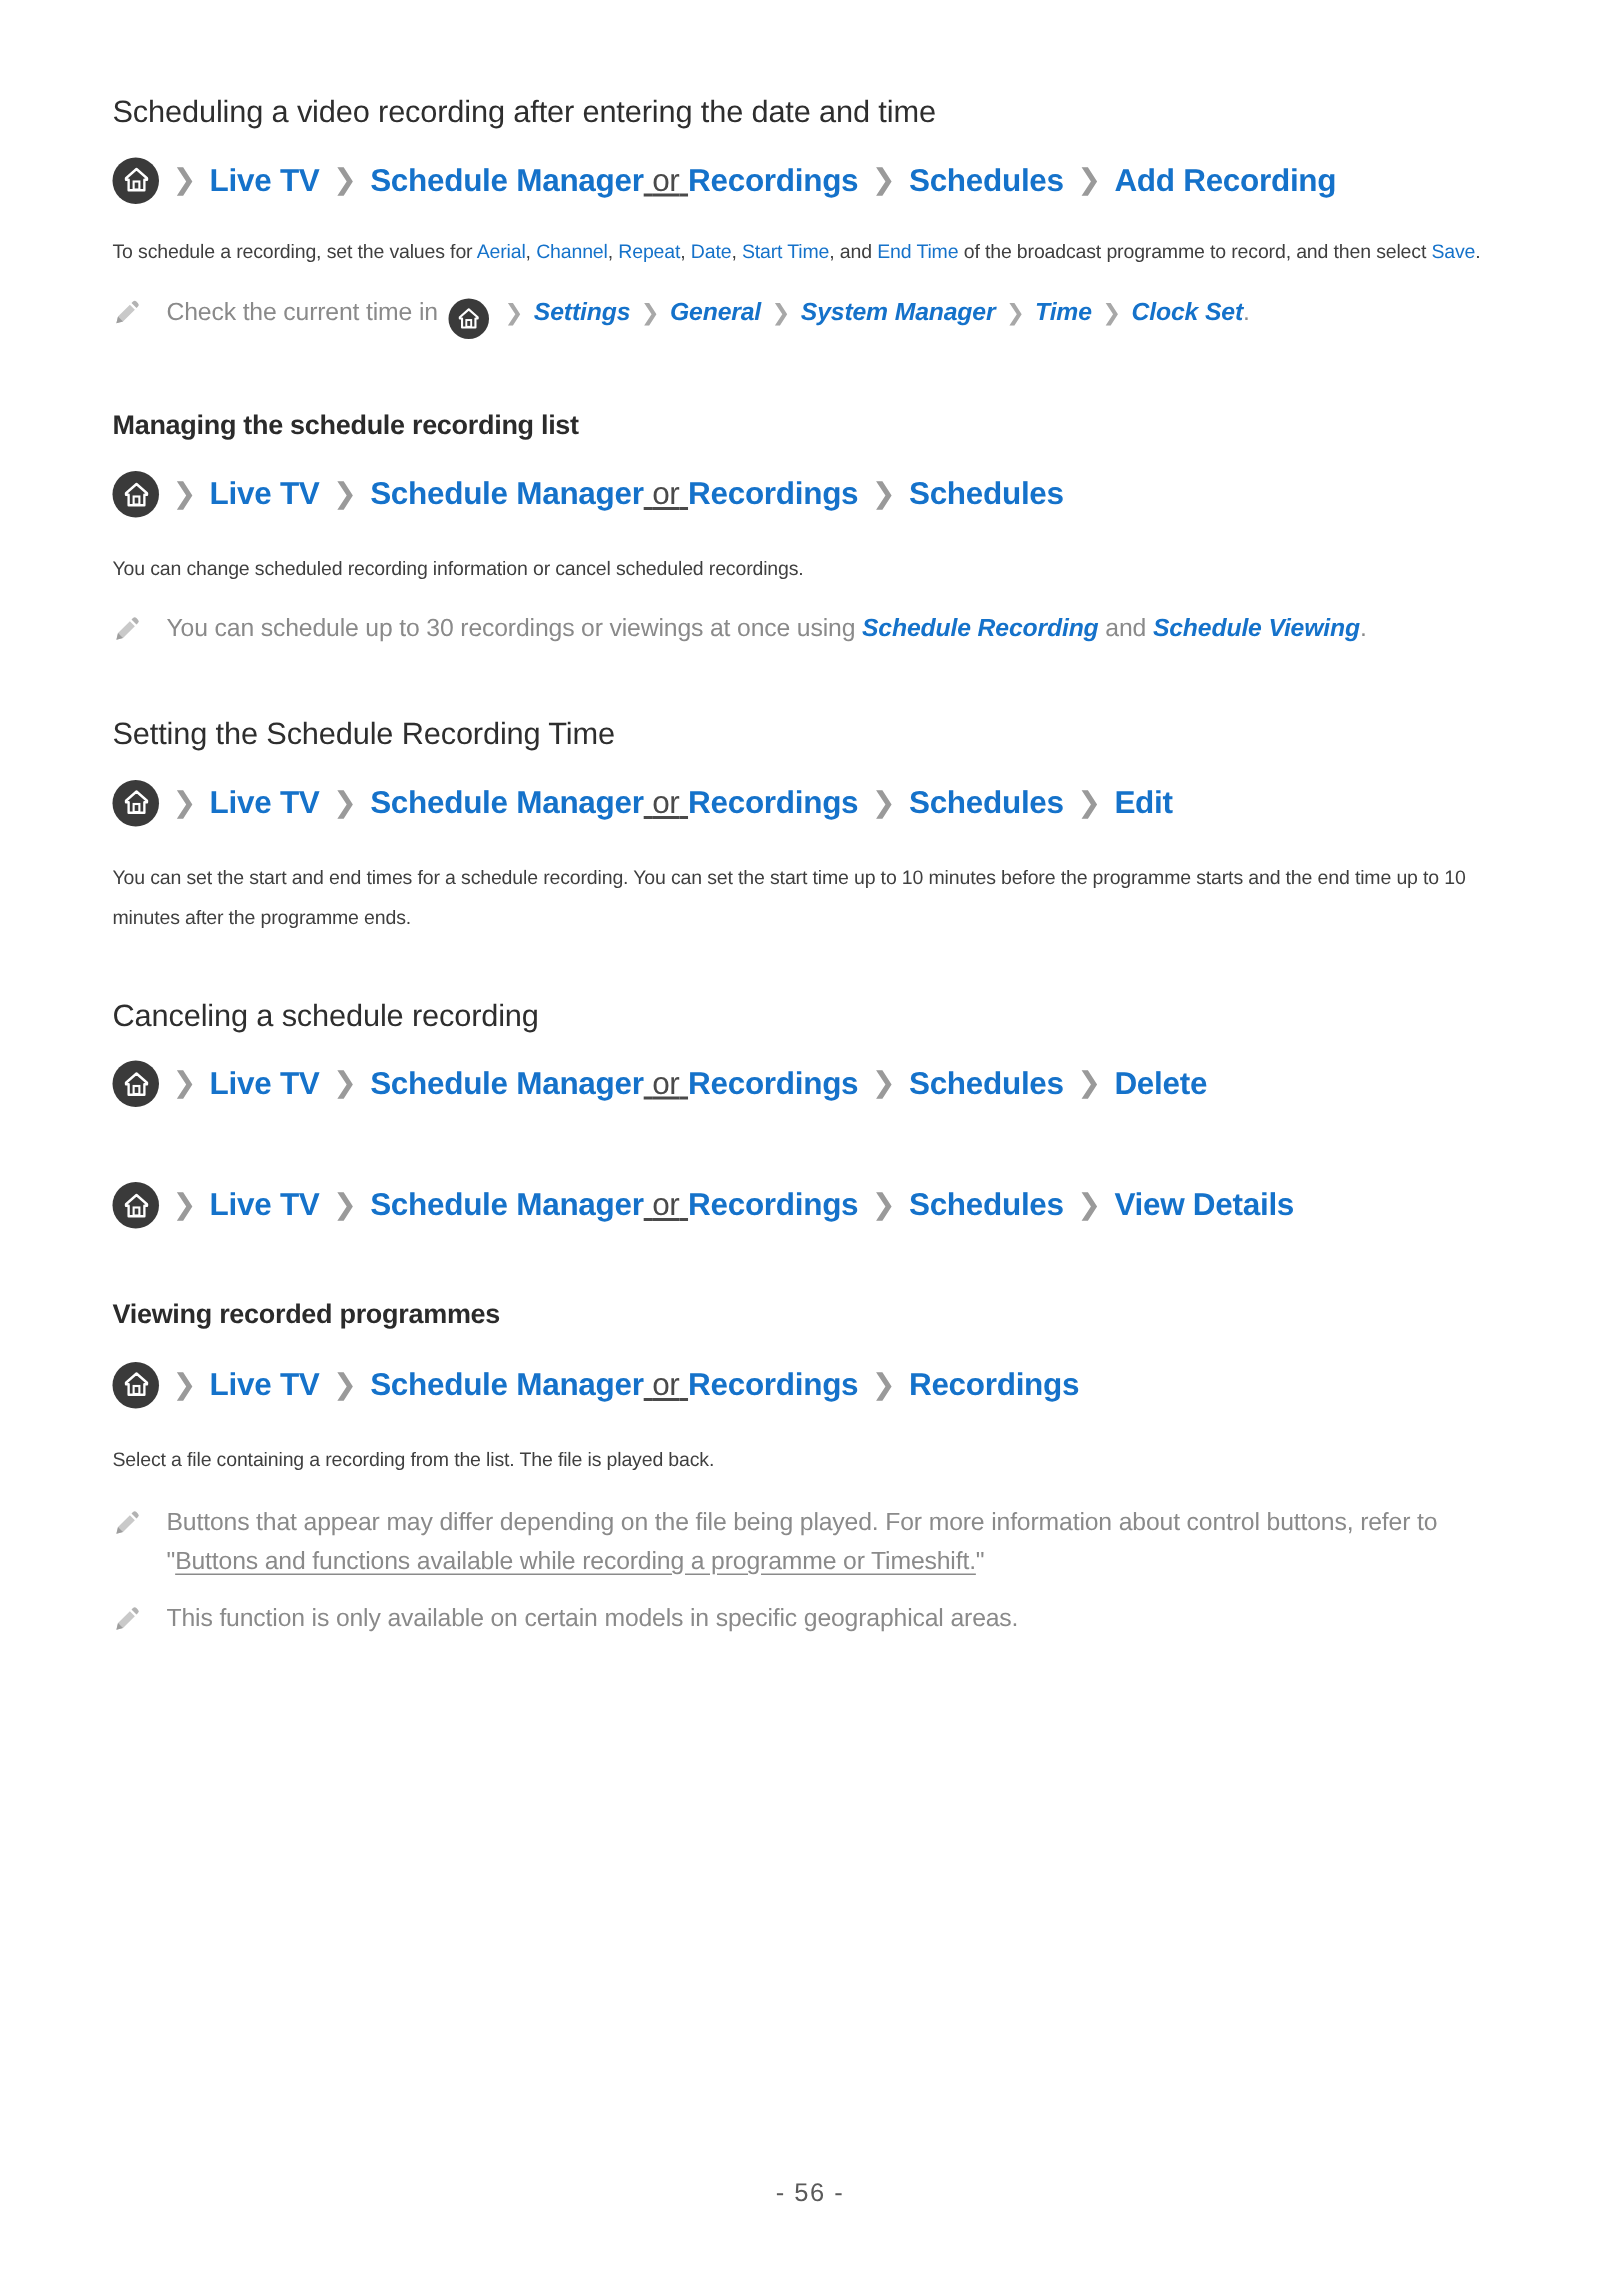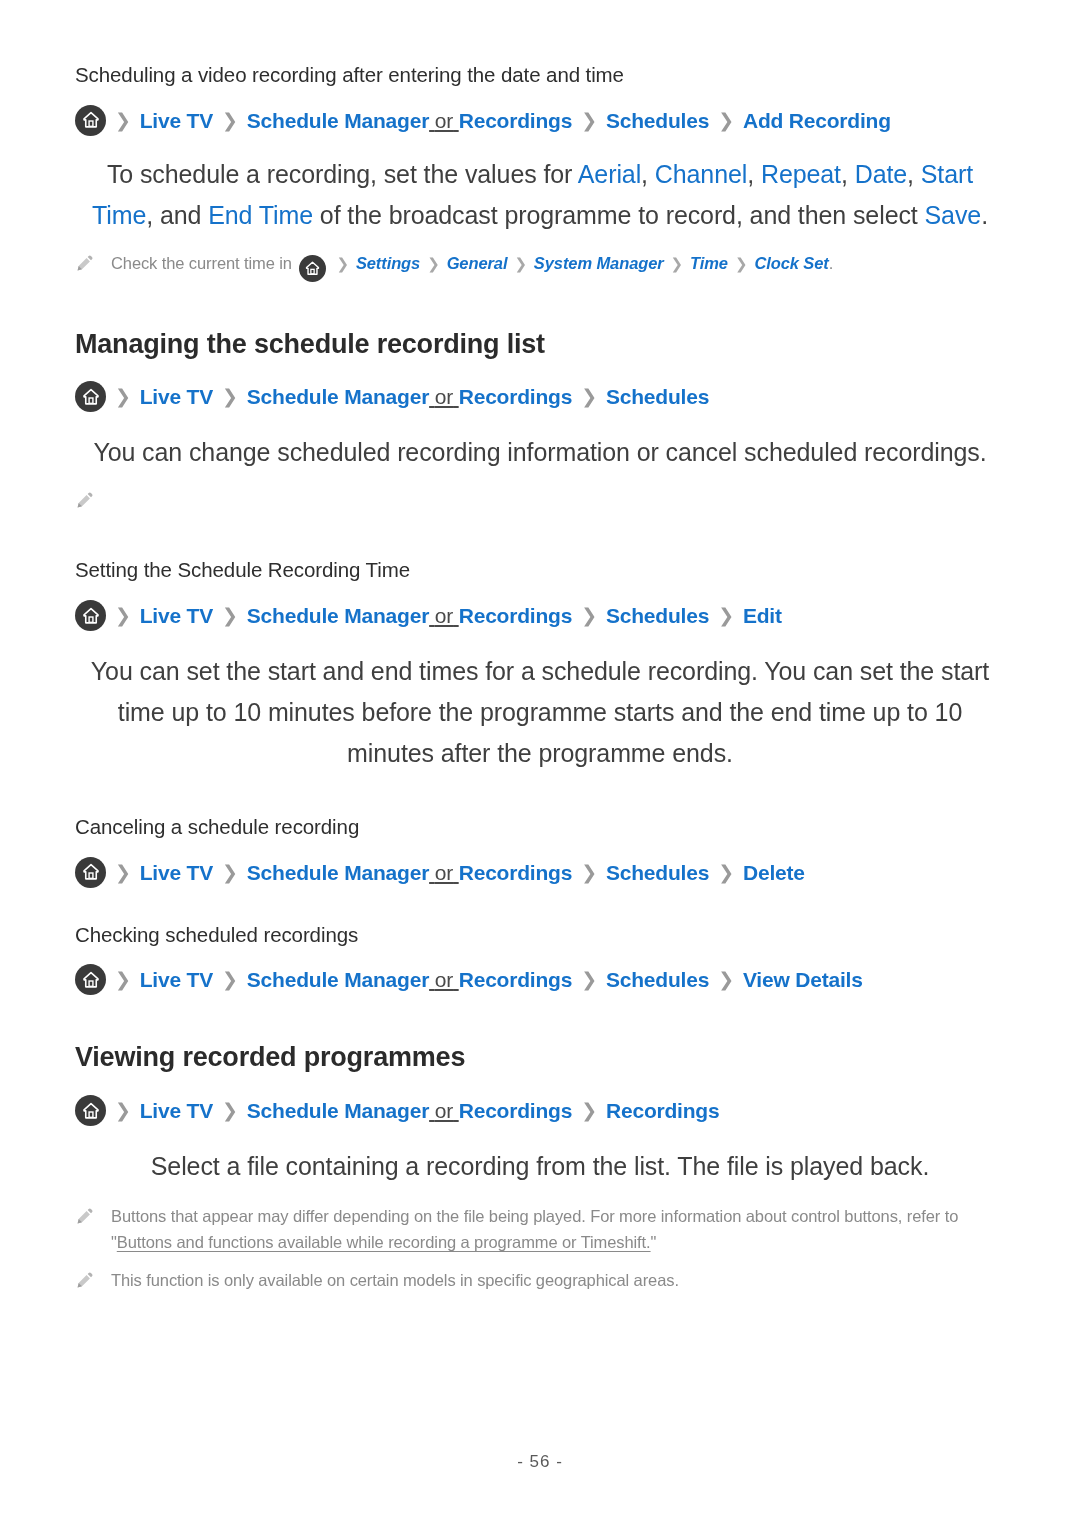--- a/index.html
+++ b/index.html
@@ -24,21 +24,21 @@
   }
   .content {
     position: absolute;
     left: 75px;
     top: 62px;
     width: 930px;
   }
 
   
   h1.section-title {
-    font-size: 27px;
+    font-size: 18px;
     font-weight: 600;
     color: #2b2b2b;
     letter-spacing: -0.2px;
     margin: 0;
     line-height: 1.25;
   }
   h2.sub-title {
     font-size: 20.5px;
     font-weight: 400;
     color: #2e2e2e;
@@ -79,26 +79,25 @@
     border-radius: 50%;
     background: #3a3a3a;
     flex: 0 0 auto;
     vertical-align: middle;
   }
   .home-icon svg { display: block; }
   .home-icon.small { width: 27px; height: 27px; }
 
   
   p.body {
-    font-size: 25px;
-    line-height: 41px;
+    font-size: 13px;
+    line-height: 27px;
     color: #3f3f3f;
     margin: 0;
     letter-spacing: -0.1px;
-    text-align: center;
   }
   p.body .lnk { color: #1572ca; }
 
   
   .note {
     display: flex;
     align-items: flex-start;
     font-size: 16.5px;
     line-height: 26px;
     color: #8a8a8a;
@@ -233,20 +232,21 @@
     <div class="gap-14"></div>
 
     <div class="note">
       <span class="pencil">
         <svg width="20" height="20" viewBox="0 0 24 24" aria-hidden="true">
           <path d="M19.1 3.6a1.9 1.9 0 0 0-2.7 0l-1.2 1.2 4 4 1.2-1.2a1.9 1.9 0 0 0 0-2.7l-1.3-1.3z" fill="#b3b3b3"></path>
           <path d="M13.9 6.1 4.4 15.6l-1.3 5.3 5.3-1.3 9.5-9.5-4-4z" fill="#c9c9c9"></path>
           <path d="M3.1 20.9l5.3-1.3-4-4-1.3 5.3z" fill="#9e9e9e"></path>
         </svg>
       </span>
+      <span class="note-body"><span>You can schedule up to 30 recordings or viewings at once using </span><span class="lnk">Schedule Recording</span><span> and </span><span class="lnk">Schedule Viewing</span><span>.</span></span>
     </div>
 
     <div class="gap-40"></div>
 
     <h2 class="sub-title">Setting the Schedule Recording Time</h2>
     <div class="gap-16"></div>
 
     <div class="path">
       <span class="home-icon">
         <svg width="20" height="20" viewBox="0 0 24 24" aria-hidden="true">
@@ -293,21 +293,20 @@
       <span class="plain">&nbsp;</span>
       <span class="crumb">Recordings</span>
       <span class="sep">❯</span>
       <span class="crumb">Schedules</span>
       <span class="sep">❯</span>
       <span class="crumb">Delete</span>
     </div>
 
     <div class="gap-34"></div>
 
-    <h2 class="sub-title">Checking scheduled recordings</h2>
     <div class="gap-16"></div>
 
     <div class="path">
       <span class="home-icon">
         <svg width="20" height="20" viewBox="0 0 24 24" aria-hidden="true">
           <path d="M12 3.2 3.6 10.6v1.2h2.1v8.4h12.6v-8.4h2.1v-1.2L12 3.2z" fill="none" stroke="#ffffff" stroke-width="1.9" stroke-linejoin="round"></path>
           <rect x="9.7" y="13.2" width="4.6" height="6.4" fill="none" stroke="#ffffff" stroke-width="1.7"></rect>
         </svg>
       </span>
       <span class="sep">❯</span>

